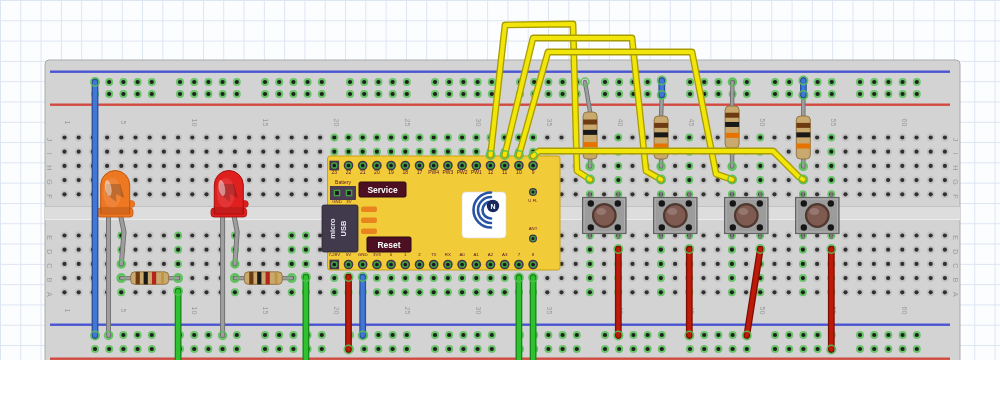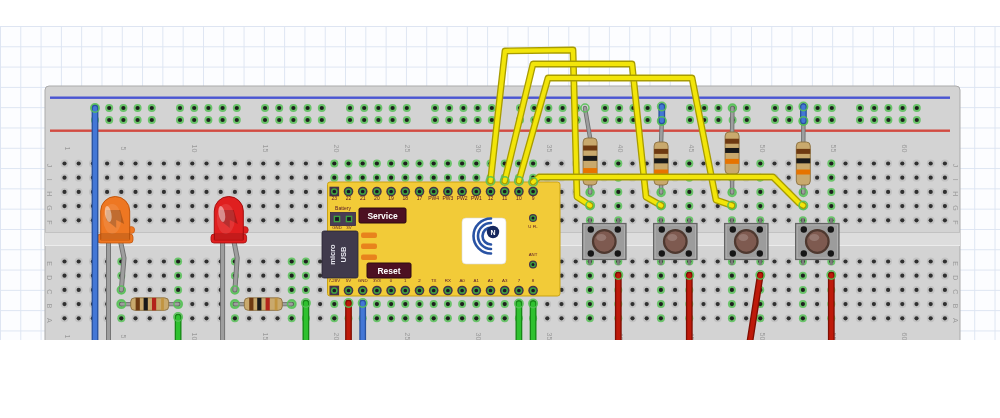--- a/index.html
+++ b/index.html
@@ -1,22 +1,21 @@
 <!DOCTYPE html>
 <html><head>
 <meta charset="utf-8">
 <style>
   html,body{margin:0;padding:0;}
   .canvas{
-    width:1000px;height:314px;position:relative;overflow:hidden;
+    width:1000px;height:360px;position:relative;overflow:hidden;
     background-color:#fcfdff;
     background-image:linear-gradient(#dde5f2 1px,transparent 1px),
                      linear-gradient(90deg,#dde5f2 1px,transparent 1px);
     background-size:20.3px 20.3px;
-    margin-top:26px;
   }
   svg{position:absolute;left:0;top:0;}
   svg text{font-family:"Liberation Sans",sans-serif;}
 </style>
 </head>
 <body>
 
 <div class="canvas">
   <svg id="scene" width="1000" height="418" viewBox="0 0 1000 418">
     <g id="g-breadboard">

